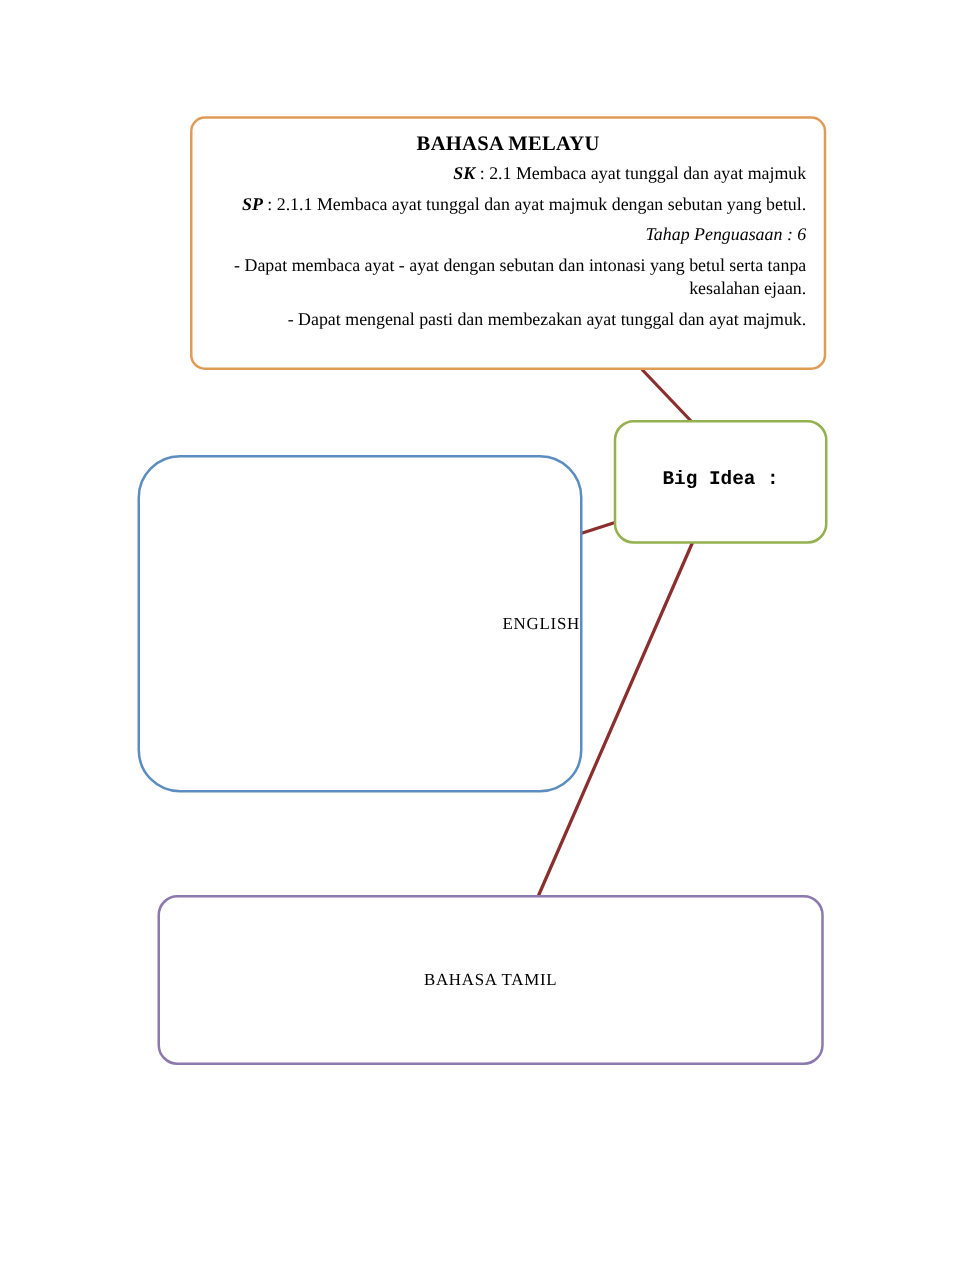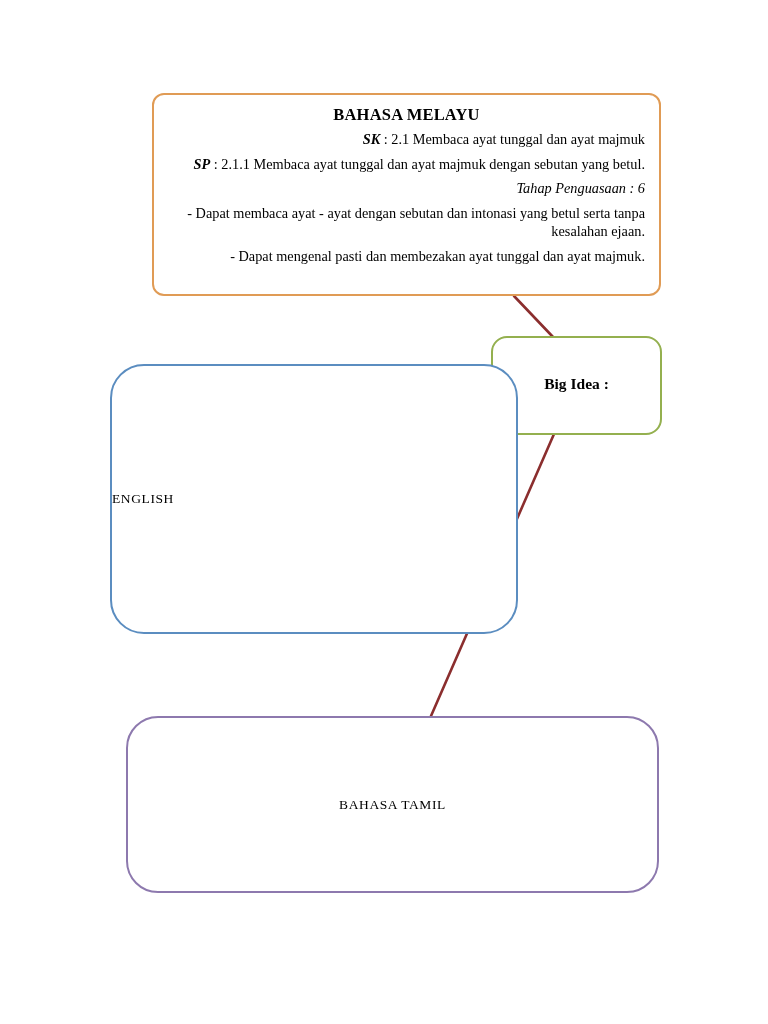--- a/index.html
+++ b/index.html
@@ -88,53 +88,54 @@
     align-items: center;
     justify-content: center;
     padding: 4px 6px;
   }
   #node-big-idea .bi-title {
     font-weight: bold;
     font-size: 15.5px;
     line-height: 1.15;
     text-align: right;
     margin-bottom: 4px;
+    font-family: Liberation Mono, monospace;
   }
   #node-big-idea .bi-body {
     font-weight: bold;
     font-size: 15px;
     line-height: 1.13;
     text-align: center;
   }
 
   
   #node-english {
     left: 110px;
     top: 364px;
-    width: 408px;
+    width: 356px;
     height: 270px;
     border: 2.2px solid #5B8DC0;
     border-radius: 34px;
     display: flex;
     align-items: center;
-    justify-content: flex-start;
+    justify-content: flex-end;
   }
   #node-english .node-label {
     font-size: 13.5px;
     letter-spacing: 0.6px;
   }
 
   
   #node-bahasa-tamil {
     left: 126px;
     top: 716px;
     width: 533px;
-    height: 177px;
+    height: 136px;
     border: 2.2px solid #8D79AE;
-    border-radius: 32px;
+    border-radius: 16px;
     display: flex;
     align-items: center;
     justify-content: center;
   }
   #node-bahasa-tamil .node-label {
     font-size: 13.5px;
     letter-spacing: 0.6px;
   }
 </style>
 </head>

